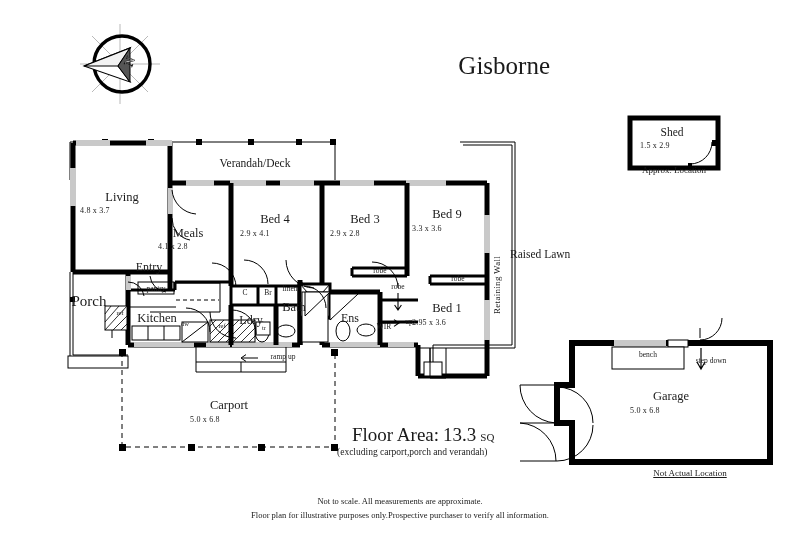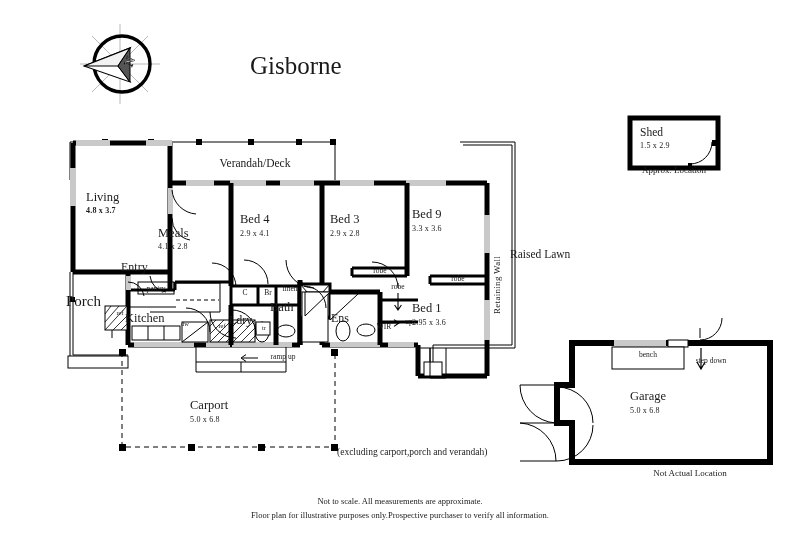--- a/index.html
+++ b/index.html
@@ -1,22 +1,22 @@
 <!DOCTYPE html>
 <html><head>
 <meta charset="utf-8">
 <style>
   html,body{margin:0;padding:0;background:#ffffff;}
   body{width:800px;height:533px;overflow:hidden;
        font-family:"Liberation Serif","DejaVu Serif",serif;color:#1a1a1a;}
   #plan{position:relative;width:800px;height:533px;}
   .abs{position:absolute;}
   .ttl{text-align:center;font-size:27px;line-height:30px;letter-spacing:.4px;}
-  .ttl2{text-align:left;font-size:25px;line-height:28px;}
-  .rname{font-size:12.5px;text-align:left;white-space:nowrap;}
+  .ttl2{text-align:right;font-size:25px;line-height:28px;}
+  .rname{font-size:12.5px;text-align:center;white-space:nowrap;}
   .rdim{font-size:8px;text-align:left;white-space:nowrap;letter-spacing:.2px;}
   .tiny{font-size:6.5px;text-align:center;white-space:nowrap;}
   .tiny8{font-size:7.5px;text-align:center;white-space:nowrap;}
   .cap{font-size:9px;text-align:center;white-space:nowrap;}
   .foot{font-size:8.5px;text-align:center;white-space:nowrap;}
   .vert{writing-mode:vertical-rl;transform:rotate(180deg);font-size:9px;letter-spacing:.3px;}
   svg{position:absolute;left:0;top:0;}
   .w{fill:none;stroke:#000;}
   .thick{stroke-width:5;}
   .med{stroke-width:3;}
@@ -302,21 +302,21 @@
       <path d="M520 385 L557 385" class="w thin"></path>
       <path d="M520 423 L557 423" class="w thin"></path>
       <path d="M520 385 A38 38 0 0 0 556 423" class="w thin"></path>
       <path d="M520 423 A38 38 0 0 1 556 461" class="w thin"></path>
       <path d="M520 461 L557 461" class="w thin"></path>
     </g>
 
   </svg>
 
   <div class="abs rname" style="left:86px;top:190px;width:72px;">Living</div>
-  <div class="abs rdim" style="left:86px;top:206px;width:72px;font-weight:bold;">4.8 x 3.7</div>
+  <div class="abs rdim" style="left:80px;top:206px;width:72px;">4.8 x 3.7</div>
 
   <div class="abs rname" style="left:158px;top:226px;width:60px;">Meals</div>
   <div class="abs rdim" style="left:158px;top:242px;width:60px;">4.1 x 2.8</div>
 
   <div class="abs rname" style="left:240px;top:212px;width:70px;">Bed 4</div>
   <div class="abs rdim" style="left:240px;top:229px;width:70px;">2.9 x 4.1</div>
 
   <div class="abs rname" style="left:330px;top:212px;width:70px;">Bed 3</div>
   <div class="abs rdim" style="left:330px;top:229px;width:70px;">2.9 x 2.8</div>
 
@@ -383,20 +383,25 @@
   <div class="abs" style="left:381px;top:318px;">
     <svg width="20" height="10">
         <path d="M1 5 L17 5 M13 1.6 L18 5 L13 8.4" stroke="#000" stroke-width="1.1" fill="none"></path>
       </svg>
   </div>
 
   <div class="abs tiny8" style="left:622px;top:350px;width:52px;text-align:center;">bench</div>
   <div class="abs tiny8" style="left:682px;top:356px;width:58px;">step down</div>
 
   <div class="abs cap" style="left:624px;top:165px;width:100px;">Approx. Location</div>
-  <div class="abs cap" style="left:620px;top:468px;width:140px;">Not Actual Location</div>
-
+  <div class="abs cap" style="left:620px;top:468px;width:140px;text-decoration:underline;">Not Actual Location</div>
+
+  <div class="abs" style="left:352px;top:424px;white-space:nowrap;">
+    <span style="font-size:19px;">Floor Area:</span>
+    <span style="font-size:19px;">13.3</span>
+    <span style="font-size:11px;">SQ</span>
+  </div>
   <div class="abs" style="left:337px;top:447px;font-size:9.5px;white-space:nowrap;">(excluding carport,porch and verandah)</div>
 
   <div class="abs foot" style="left:150px;top:496px;width:500px;">Not to scale. All measurements are approximate.</div>
   <div class="abs foot" style="left:110px;top:510px;width:580px;">Floor plan for illustrative purposes only.Prospective purchaser to verify all information.</div>
 
 </div>
 
 </body></html>

